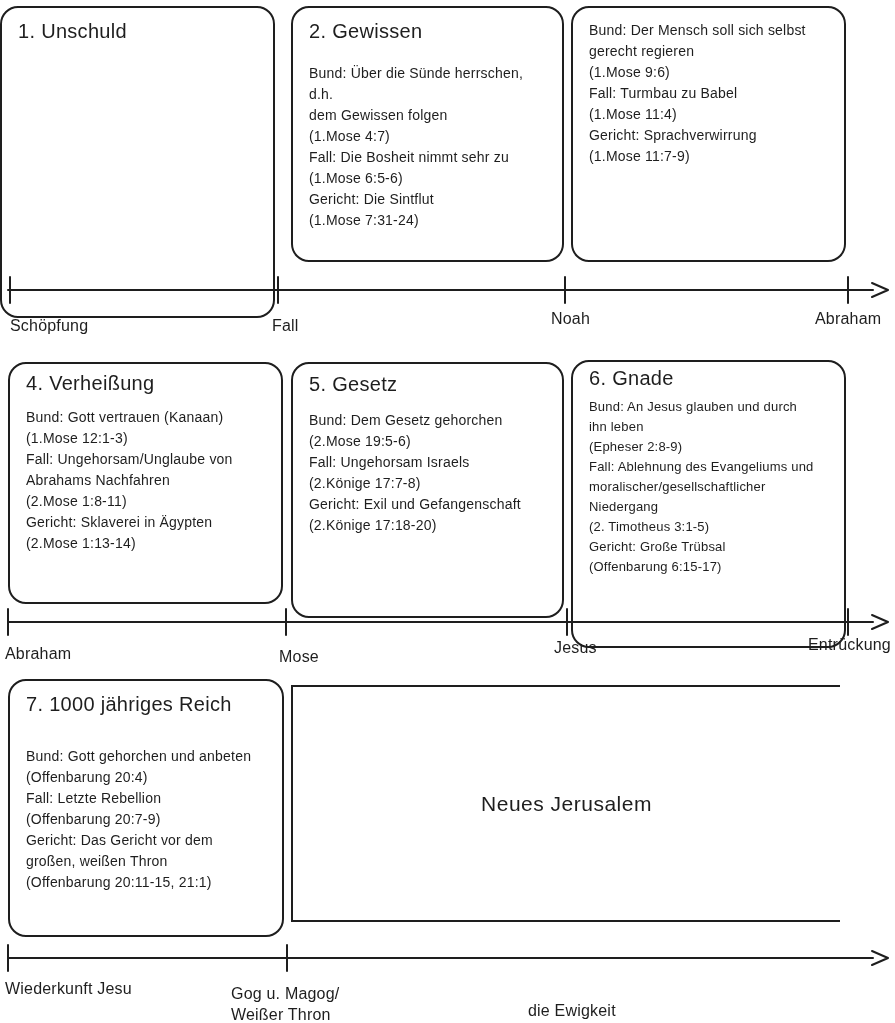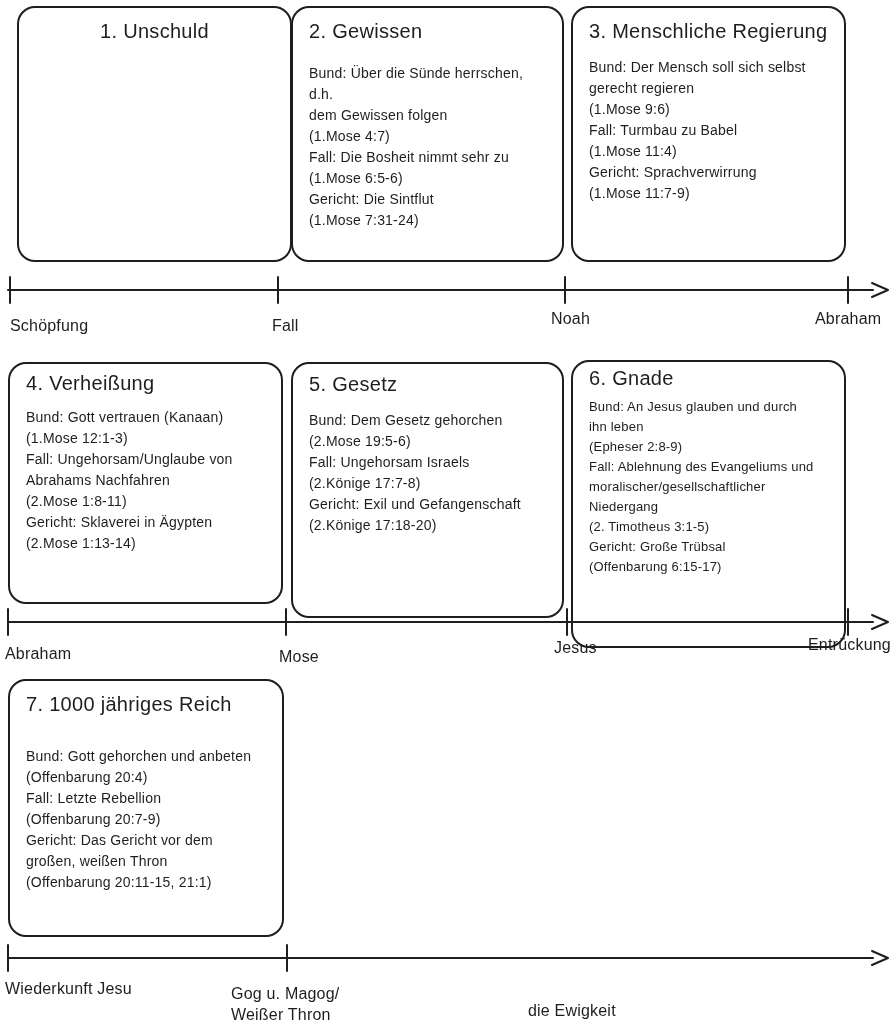--- a/index.html
+++ b/index.html
@@ -28,21 +28,21 @@
     margin-bottom: 20px;
     white-space: nowrap;
   }
   .box-body {
     font-size: 14px;
     line-height: 21px;
     letter-spacing: 0.2px;
     white-space: pre-line;
   }
   
-  .box1 { left: 17px;   top: 6px;   width: 275px; height: 256px; text-align: center; }
+  .box1 { left: 0;   top: 6px;   width: 275px; height: 312px; }
   .box2 { left: 291px; top: 6px;   width: 273px; height: 256px; }
   .box3 { left: 571px; top: 6px;   width: 275px; height: 256px; }
   .box3 .box-title { margin-bottom: 14px; }
   .box4 { left: 8px;   top: 362px; width: 275px; height: 242px; }
   .box4 .box-title { margin-bottom: 12px; }
   .box4 { padding-top: 8px; }
   .box5 { left: 291px; top: 362px; width: 273px; height: 256px; }
   .box5 .box-title { margin-bottom: 14px; }
   .box5 { padding-top: 9px; }
   .box6 { left: 571px; top: 360px; width: 275px; height: 288px; padding-top: 5px; }
@@ -117,21 +117,20 @@
     <div class="box-title">2. Gewissen</div>
     <div class="box-body">Bund: Über die Sünde herrschen, d.h.
 dem Gewissen folgen
 (1.Mose 4:7)
 Fall: Die Bosheit nimmt sehr zu
 (1.Mose 6:5-6)
 Gericht: Die Sintflut
 (1.Mose 7:31-24)</div>
   </div>
   <div class="box box3">
-    <div class="box-title">3. Menschliche Regierung</div>
     <div class="box-body">Bund: Der Mensch soll sich selbst
 gerecht regieren
 (1.Mose 9:6)
 Fall: Turmbau zu Babel
 (1.Mose 11:4)
 Gericht: Sprachverwirrung
 (1.Mose 11:7-9)</div>
   </div>
 
   <svg class="timeline-svg tl1" viewBox="0 0 895 44">
@@ -195,20 +194,23 @@
   <div class="box box7">
     <div class="box-title">7. 1000 jähriges Reich</div>
     <div class="box-body">Bund: Gott gehorchen und anbeten
 (Offenbarung 20:4)
 Fall: Letzte Rebellion
 (Offenbarung 20:7-9)
 Gericht: Das Gericht vor dem
 großen, weißen Thron
 (Offenbarung 20:11-15, 21:1)</div>
   </div>
+  <div class="nj">
+    <div class="nj-label">Neues Jerusalem</div>
+  </div>
 
   <svg class="timeline-svg tl3" viewBox="0 0 895 44">
     <line x1="8" y1="22" x2="873" y2="22"></line>
     <line x1="8" y1="9" x2="8" y2="35"></line>
     <line x1="287" y1="9" x2="287" y2="35"></line>
     <polyline points="872,15 888,22 872,29"></polyline>
   </svg>
   <div class="tl-label lbl-wiederkunft">Wiederkunft Jesu</div>
   <div class="tl-label lbl-gog">Gog u. Magog/
 Weißer Thron</div>

